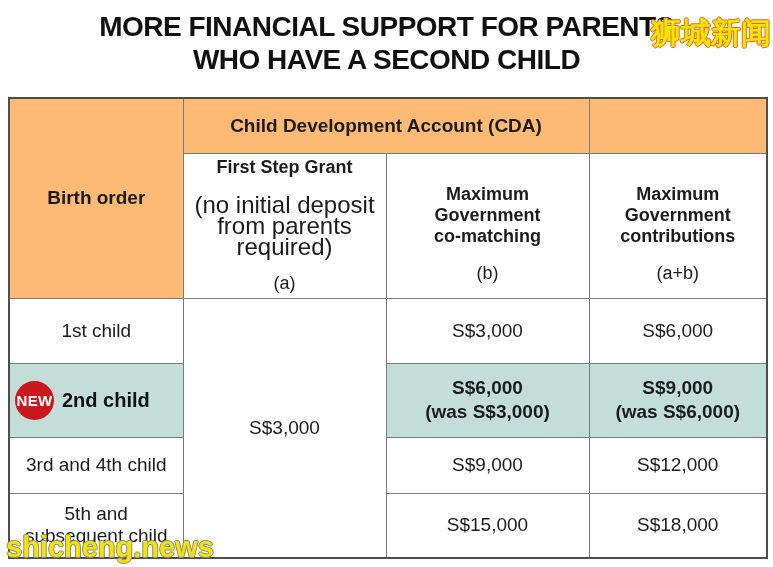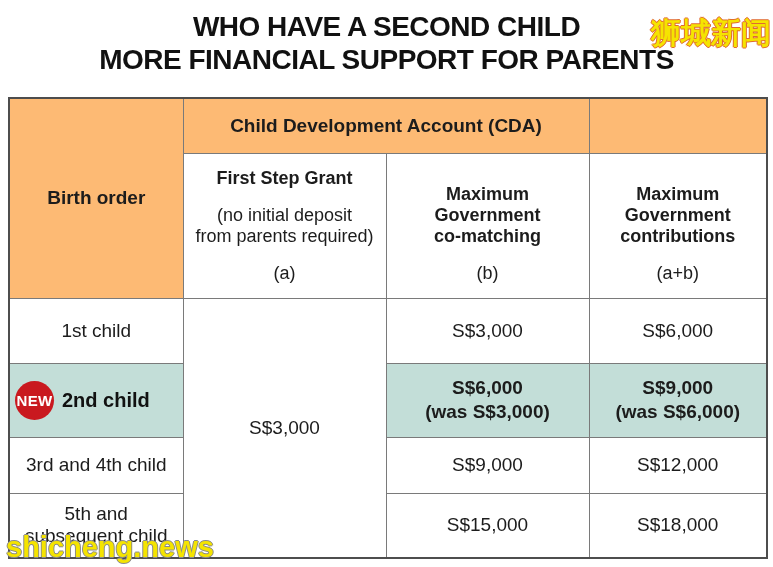--- a/index.html
+++ b/index.html
@@ -79,21 +79,21 @@
   .teal  { background: #c3ded8; }
 
   tr.band-row   { height: 55px; }
   tr.sub-row    { height: 145px; }
   tr.row-1      { height: 65px; margin-top: 7px; }
   tr.row-2      { height: 74px; }
   tr.row-3      { height: 56px; }
   tr.row-4      { height: 65px; }
 
   .hdr-bold { font-weight: bold; font-size: 18px; line-height: 21px; }
-  .hdr-reg  { font-size: 18px; line-height: 21px; }
+  .hdr-reg  { font-size: 24px; line-height: 21px; }
   .hdr-key  { font-size: 18px; margin-top: 16px; }
   .multiline { white-space: pre-line; margin-top: 16px; }
 
   td.birth-order { font-weight: bold; font-size: 19px; }
   td.cda-group   { font-weight: bold; font-size: 18px; }
 
   .val      { font-size: 19px; }
   .val-bold { font-size: 19px; font-weight: bold; line-height: 24px; }
 
   
@@ -123,22 +123,22 @@
     margin-left: 8px;
     color: #111111;
   }
 </style>
 </head>
 <body>
 
 <div class="canvas">
 
   <div class="title">
+    <div>MORE FINANCIAL SUPPORT FOR PARENTS</div>
     <div>WHO HAVE A SECOND CHILD</div>
-    <div>MORE FINANCIAL SUPPORT FOR PARENTS</div>
   </div>
 
   <div class="wm-top">狮城新闻</div>
 
   <table class="support">
     <colgroup>
       <col style="width:174px">
       <col style="width:203px">
       <col style="width:203px">
       <col style="width:178px">

